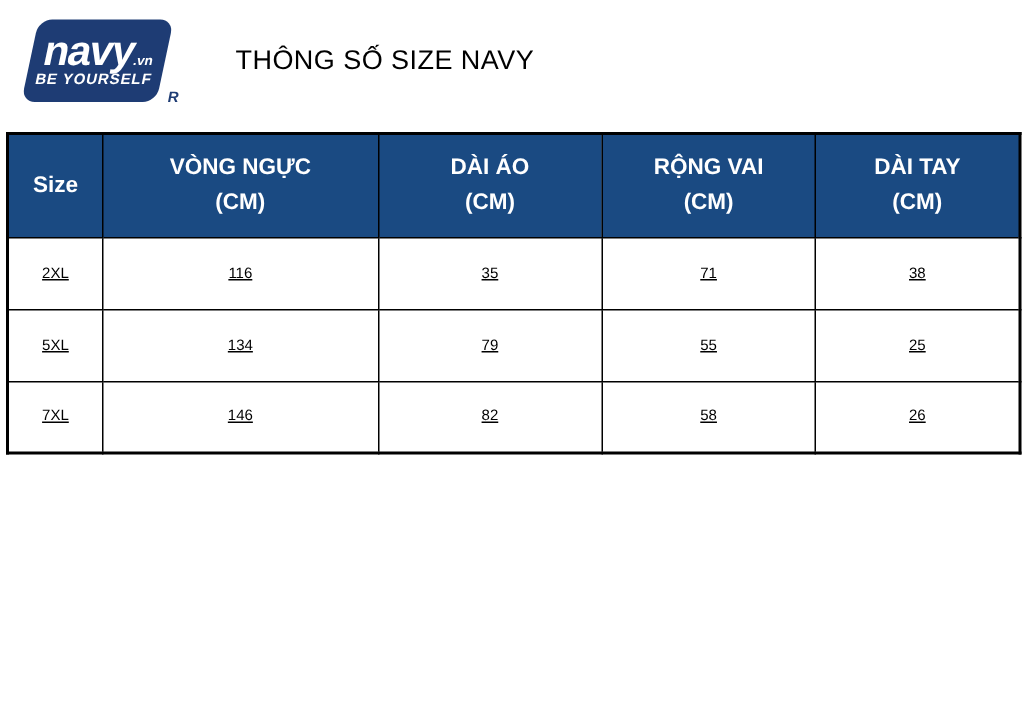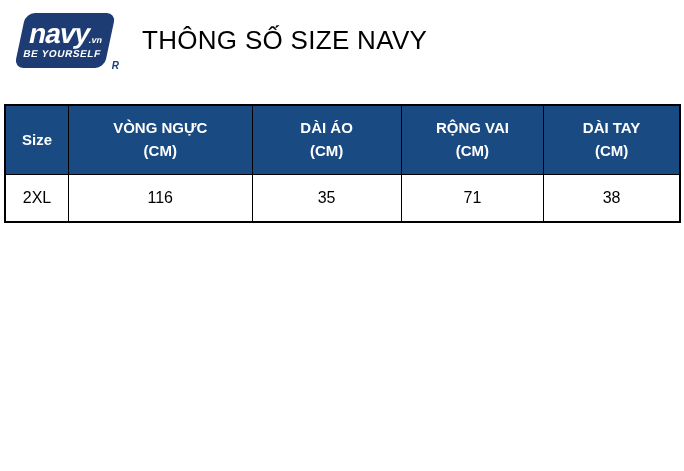--- a/index.html
+++ b/index.html
@@ -41,30 +41,30 @@
   .r-mark {
     position: absolute;
     right: -9px;
     bottom: -3px;
     font-size: 10px;
     font-weight: bold;
     font-style: italic;
     color: #1e3c74;
   }
   .page-title {
-    margin-left: 32px;
-    font-size: 26px;
+    margin-left: 47px;
+    font-size: 18px;
     font-weight: 400;
     color: #000000;
     letter-spacing: 0.3px;
     white-space: nowrap;
   }
 
   
-  .table-wrap { padding: 0 3px 0 4px; margin-top: 32px; }
+  .table-wrap { padding: 0 3px 0 4px; margin-top: 16px; }
   table.size-chart {
     width: 100%;
     border-collapse: collapse;
     table-layout: fixed;
     border: 2px solid #000000;
   }
   .size-chart th, .size-chart td {
     border: 1px solid #000000;
     text-align: center;
     vertical-align: middle;
@@ -72,24 +72,25 @@
   .size-chart thead th {
     background: #1a4a82;
     color: #ffffff;
     height: 69px;
     font-size: 15px;
     font-weight: bold;
     line-height: 1.5;
   }
   .size-chart tbody td {
     height: 48px;
-    font-size: 16px;
+    font-size: 10px;
     font-weight: 400;
     color: #000000;
     background: #ffffff;
+    text-decoration: underline;
   }
 </style>
 </head>
 <body>
 
 <div class="page">
 
   <div class="top">
     <div class="logo-wrap">
       <div class="logo-box">
@@ -137,17 +138,31 @@
         </tr>
       </thead>
       <tbody>
         <tr>
           <td>2XL</td>
           <td>116</td>
           <td>35</td>
           <td>71</td>
           <td>38</td>
         </tr>
+        <tr>
+          <td>5XL</td>
+          <td>134</td>
+          <td>79</td>
+          <td>55</td>
+          <td>25</td>
+        </tr>
+        <tr>
+          <td>7XL</td>
+          <td>146</td>
+          <td>82</td>
+          <td>58</td>
+          <td>26</td>
+        </tr>
       </tbody>
     </table>
   </div>
 
 </div>
 
 </body></html>

